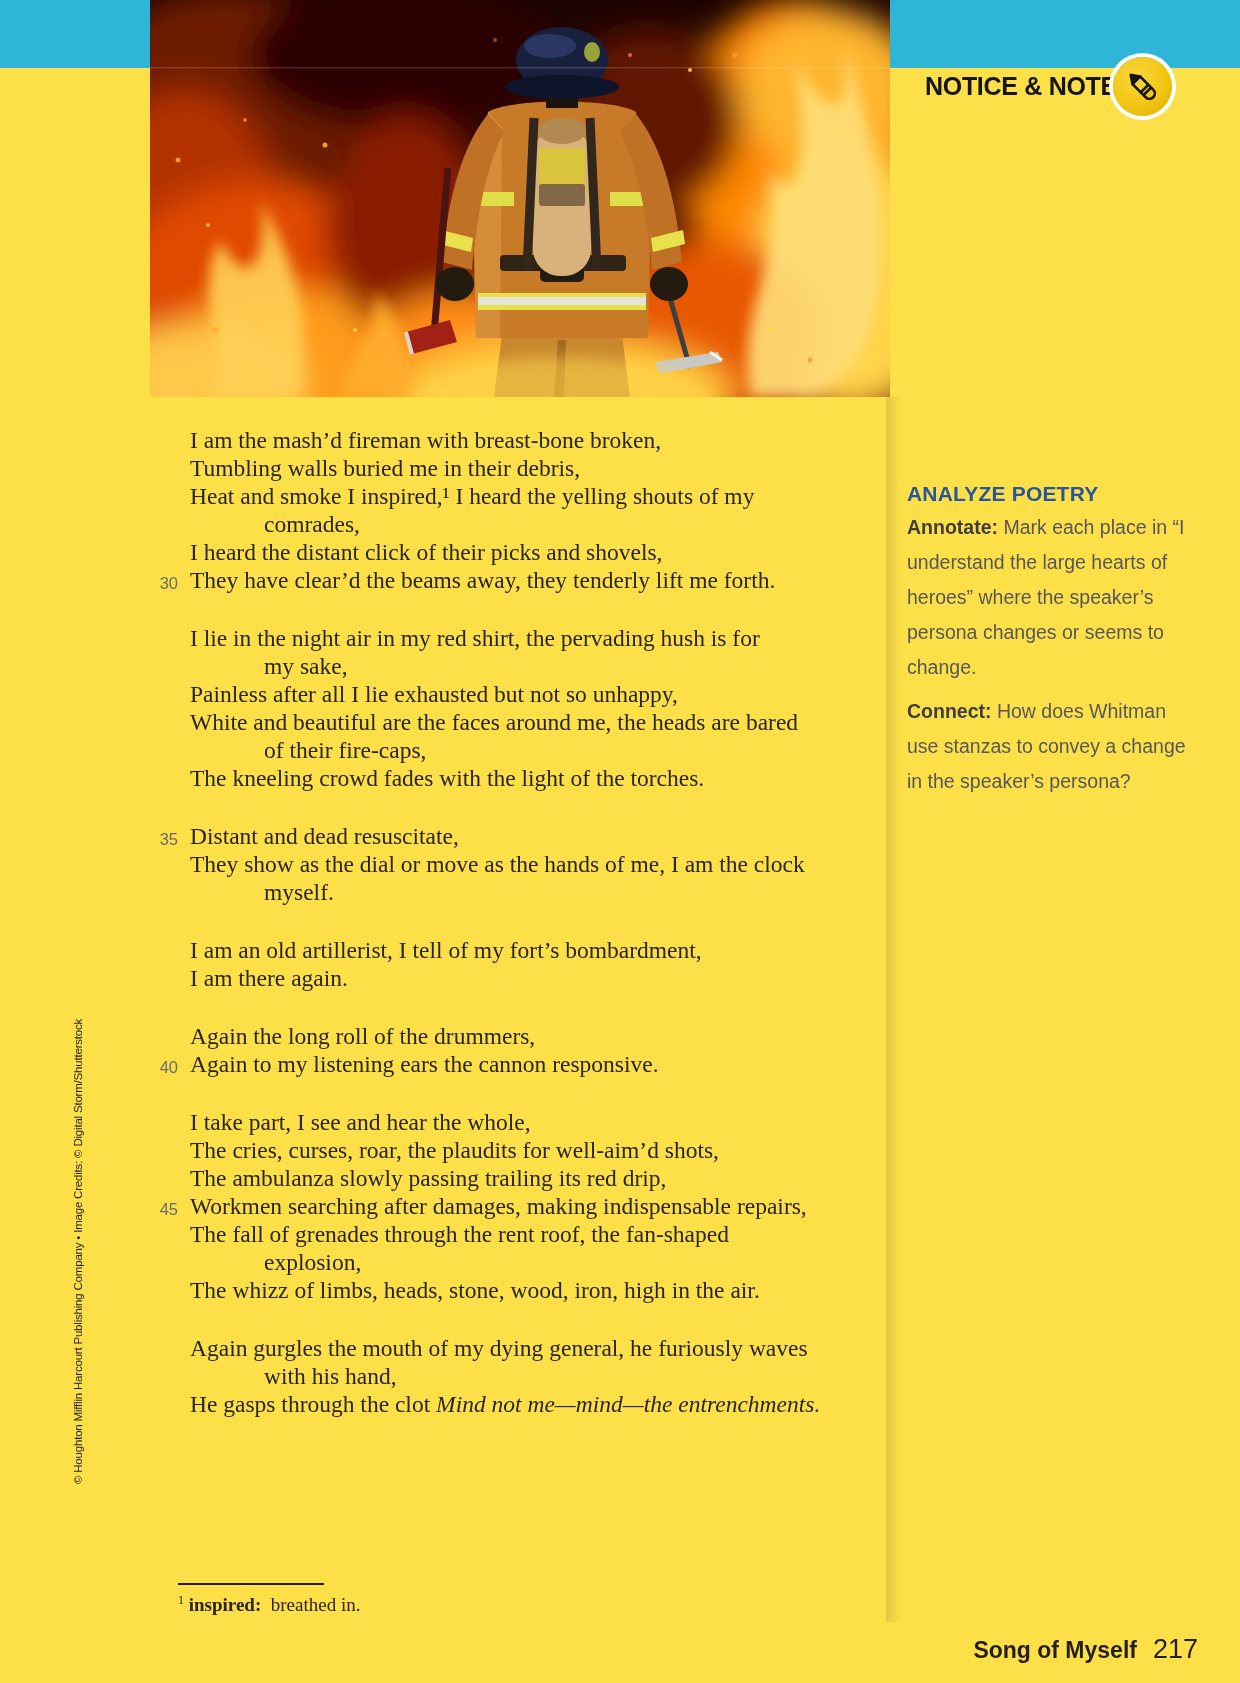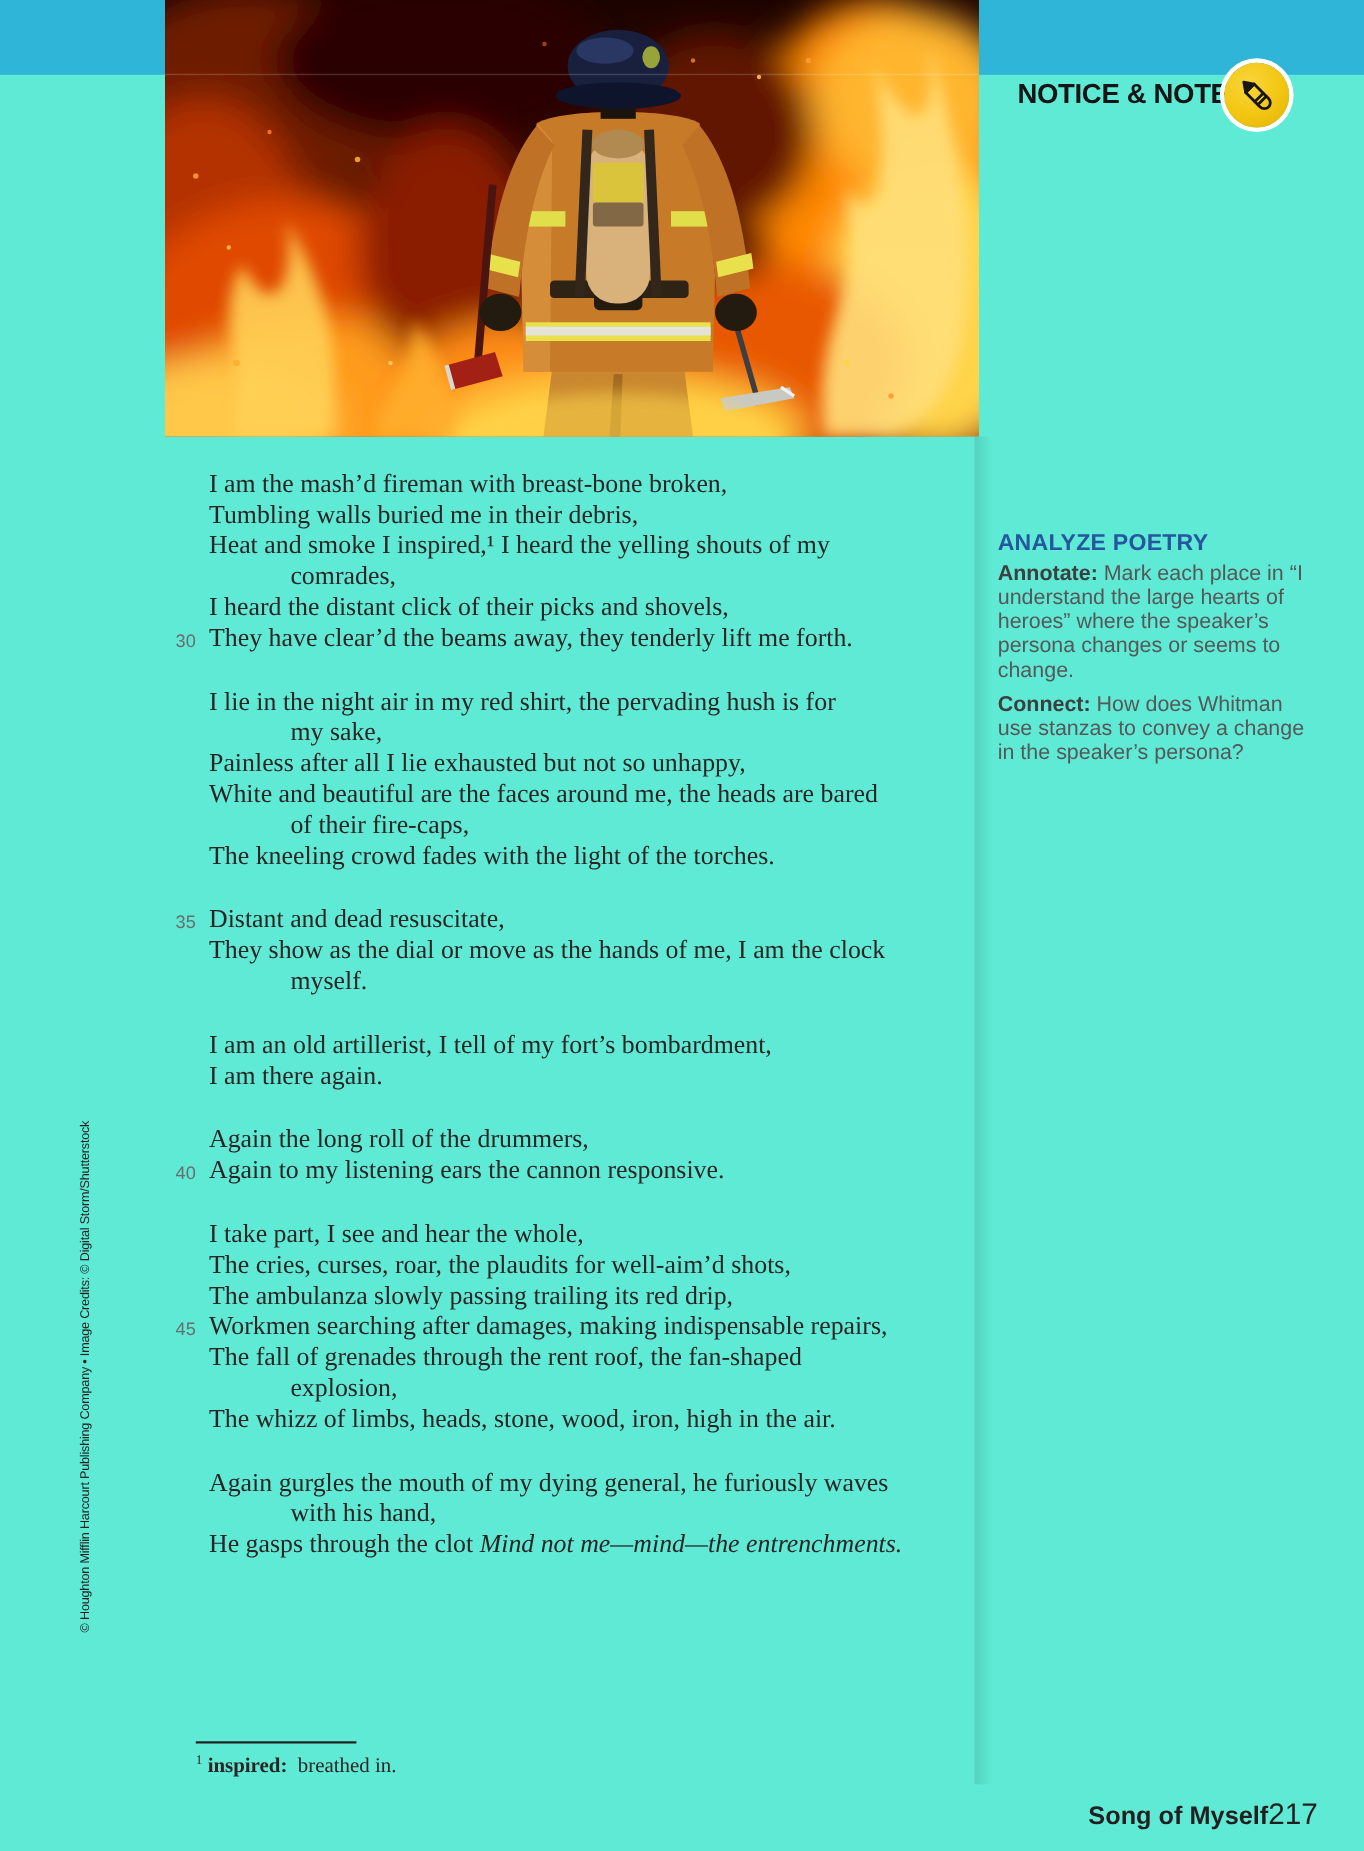--- a/index.html
+++ b/index.html
@@ -1,16 +1,16 @@
 <!DOCTYPE html>
 <html><head>
 <meta charset="utf-8">
 <style>
   html,body{margin:0;padding:0;background:#e9e9e9;}
-  .page{position:relative;width:1240px;height:1683px;background:#5eead4;overflow:hidden;
+  .page{position:relative;width:1240px;height:1683px;background:#fde047;overflow:hidden;
         font-family:"Liberation Sans",sans-serif;}
   
   .teal-bar{position:absolute;left:0;top:0;width:1240px;height:68px;background:#2FB5D8;}
   
   .hero{position:absolute;left:150px;top:0;width:740px;height:397px;overflow:hidden;}
   .hero svg{display:block;width:740px;height:397px;}
   
   .notice-label{position:absolute;left:925px;top:72px;font-size:25px;font-weight:800;
         letter-spacing:-0.3px;color:#151515;font-family:"Liberation Sans",sans-serif;}
   .pencil-badge{position:absolute;left:1113px;top:57px;width:59px;height:59px;border-radius:50%;
@@ -30,29 +30,29 @@
   .footnote-rule{position:absolute;left:178px;top:1583px;width:146px;border-top:2px solid #231f20;}
   .footnote{position:absolute;left:178px;top:1593px;width:600px;color:#2a2425;
         font-family:"Liberation Serif",serif;font-size:19px;}
   .footnote sup{font-size:12px;}
   .footnote b{font-weight:700;}
   
   .divider-shadow{position:absolute;left:886px;top:397px;width:16px;height:1225px;
         background:linear-gradient(to right, rgba(0,0,0,0.10), rgba(0,0,0,0));}
   .sidebar{position:absolute;left:907px;top:482px;width:280px;}
   .sb-heading{font-size:21px;font-weight:700;color:#26579E;letter-spacing:0.2px;margin:0 0 4px 0;}
-  .sb-p{margin:0 0 9px 0;font-size:19.5px;line-height:22px;color:#565759;}
+  .sb-p{margin:0 0 9px 0;font-size:19.5px;line-height:35px;color:#565759;}
   .sb-p b{color:#3d3e40;font-weight:700;}
   
   .credit{position:absolute;left:72px;top:1484px;transform-origin:0 0;transform:rotate(-90deg);
         white-space:nowrap;font-size:11.5px;letter-spacing:-0.2px;color:#231f20;}
   
   .footer{position:absolute;right:42px;top:1634px;display:flex;align-items:baseline;color:#231f20;}
   .footer-title{font-size:23px;font-weight:600;}
-  .footer-page{font-size:27px;font-weight:500;}
+  .footer-page{font-size:27px;font-weight:500;margin-left:16px;}
 </style>
 </head>
 <body>
 
 <div class="page">
 
   <div class="teal-bar"></div>
 
   <figure class="hero" style="margin:0" role="img" aria-label="Firefighter seen from behind wearing helmet and air tank, carrying an axe and a pick, surrounded by flames">
     <svg viewBox="0 0 740 397" preserveAspectRatio="none">

